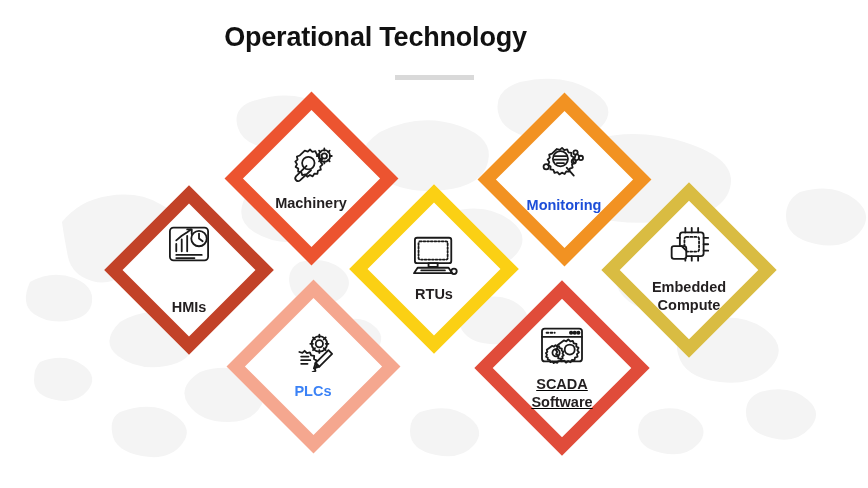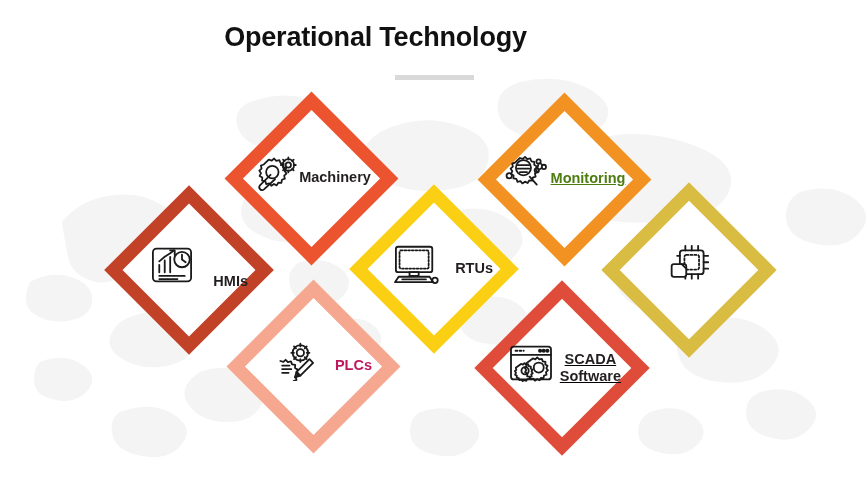--- a/index.html
+++ b/index.html
@@ -62,21 +62,21 @@
     transform: rotate(45deg);
     opacity: .42;
     z-index: -1;
   }
   .dia-content {
     position: relative;
     z-index: 3;
     width: 118px;
     text-align: center;
     display: flex;
-    flex-direction: row;
+    flex-direction: column;
     align-items: center;
     justify-content: center;
   }
   .dia-icon { display:block; margin: 0 auto 7px auto; }
   .dia-label {
     font-size: 14.5px;
     font-weight: 600;
     line-height: 1.18;
     color: #231f20;
     white-space: pre-line;
@@ -160,21 +160,21 @@
     <svg width="44" height="40" viewBox="0 0 48 44" fill="none" stroke="#1a1a1a" stroke-width="2" stroke-linecap="round" stroke-linejoin="round">
       <circle cx="31" cy="13" r="8.5"></circle>
       <path d="M31 3 v3 M31 20 v3 M21 13 h3 M38 13 h3
                M24 6 l2.2 2.2 M35.8 17.8 l2.2 2.2 M38 6 l-2.2 2.2 M26.2 17.8 l-2.2 2.2"></path>
       <circle cx="31" cy="13" r="4"></circle>
       <path d="M9 22 l3.3 1 2.5-2.3 2.5 2.6 3.3-.8 1.3 3.2 3.4.6-.2 3.4 3 1.8-1.6 3 2 2.9-2.6 2.2.8 3.3-3.2 1.2-.6 3.4-3.4-.2-1.8 2.9-3-1.5"></path>
       <path d="M11 27 h8 M11 31 h10 M11 35 h7"></path>
       <path d="M41 20 l4 4 -14 14 -6 2 2-6z"></path>
       <path d="M27 34 l4 4"></path>
     </svg></span>
-          <div class="dia-label" style="color: #be185d;">PLCs</div>
+          <div class="dia-label" style="color: #3b82f6;">PLCs</div>
         </div>
       </div>
       <div class="diamond" style="left: 349px; top: 184px; width: 170px; height: 170px; align-items: center;">
         <div class="dia-shadow" style="left: 30px; top: 30px; width: 120px; height: 120px; background: rgb(224, 185, 15);"></div>
         <div class="dia-shape" style="left: 25px; top: 25px; width: 120px; height: 120px; border: 13px solid rgb(251, 208, 20); z-index: 2;"></div>
         <div class="dia-content">
           <span class="dia-icon">
     <svg width="50" height="40" viewBox="0 0 54 44" fill="none" stroke="#1a1a1a" stroke-width="2" stroke-linecap="round" stroke-linejoin="round">
       <rect x="6" y="3" width="40" height="28" rx="2.5"></rect>
       <rect x="10" y="7" width="32" height="20" rx="1.5" stroke-dasharray="2 2"></rect>
@@ -195,21 +195,21 @@
       <path d="M19 5 l3.3 1 2.5-2.3 2.5 2.6 3.3-.8 1.3 3.2 3.4.6-.2 3.4 3 1.8-1.6 3 2 2.9-2.6 2.2.8 3.3-3.2 1.2-.6 3.4-3.4-.2-1.8 2.9-3-1.6-2.9 2-2.2-2.6-3.3.8-1.2-3.2-3.4-.6.2-3.4-2.9-1.8 1.5-3-2-2.9 2.6-2.2-.8-3.3 3.2-1.2z"></path>
       <circle cx="23" cy="16" r="8.5"></circle>
       <path d="M16.5 13 h13 M16.5 17 h13 M19 21 h8"></path>
       <path d="M30 26 l8 9"></path>
       <circle cx="7" cy="25" r="3"></circle>
       <circle cx="40" cy="9" r="2.4"></circle>
       <circle cx="46" cy="15" r="2.4"></circle>
       <circle cx="38" cy="19" r="2.4"></circle>
       <path d="M40 11.4 L38.6 16.8 M42 10.6 L44.3 13.2 M40.2 18.2 L43.8 16.2"></path>
     </svg></span>
-          <div class="dia-label" style="color: #4d7c0f; text-decoration: underline;">Monitoring</div>
+          <div class="dia-label" style="color: #1d4ed8;">Monitoring</div>
         </div>
       </div>
       <div class="diamond" style="left: 474px; top: 280px; width: 176px; height: 176px; text-decoration: underline;">
         <div class="dia-shadow" style="left: 31px; top: 31px; width: 124px; height: 124px; background: rgb(192, 58, 42);"></div>
         <div class="dia-shape" style="left: 26px; top: 26px; width: 124px; height: 124px; border: 13px solid rgb(224, 76, 58); z-index: 2;"></div>
         <div class="dia-content">
           <span class="dia-icon">
     <svg width="48" height="40" viewBox="0 0 52 44" fill="none" stroke="#1a1a1a" stroke-width="2" stroke-linecap="round" stroke-linejoin="round">
       <rect x="4" y="4" width="44" height="36" rx="3"></rect>
       <path d="M4 13 h44"></path>
@@ -234,17 +234,19 @@
     <svg width="44" height="42" viewBox="0 0 48 46" fill="none" stroke="#1a1a1a" stroke-width="2" stroke-linecap="round" stroke-linejoin="round">
       <rect x="14" y="7" width="26" height="26" rx="3"></rect>
       <rect x="19" y="12" width="16" height="16" rx="2" stroke-dasharray="2.2 2.2"></rect>
       <path d="M20 7 V2 M27 7 V2 M34 7 V2"></path>
       <path d="M20 33 v5 M27 33 v5 M34 33 v5"></path>
       <path d="M40 13 h5 M40 20 h5 M40 27 h5"></path>
       <path d="M14 13 h-3 M14 27 h-3"></path>
       <rect x="5" y="22" width="16" height="14" rx="2.5" fill="#ffffff"></rect>
       <path d="M16 22 l5 5"></path>
     </svg></span>
+          <div class="dia-label" style="color: rgb(35, 31, 32);">Embedded
+Compute</div>
         </div>
       </div>
     </div>
 
 </div>
 
 </body></html>

